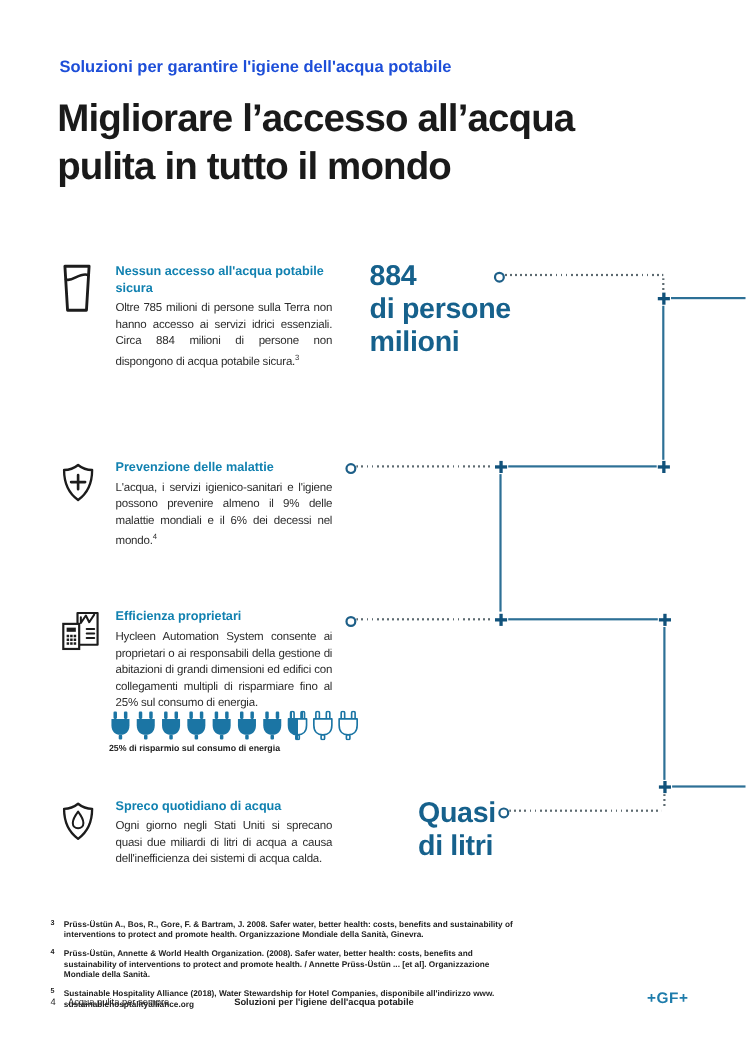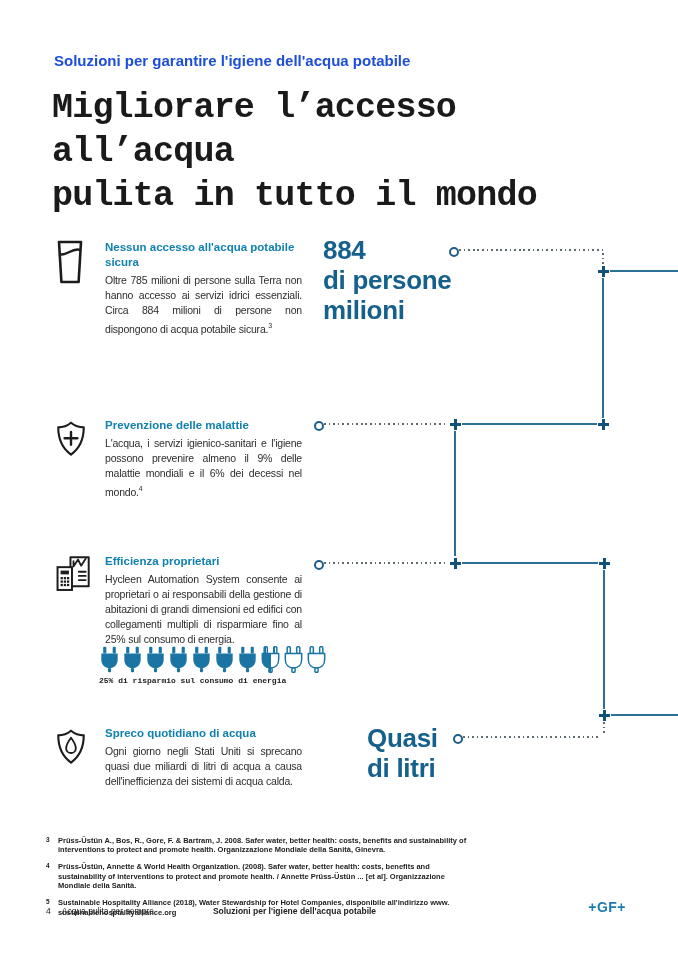--- a/index.html
+++ b/index.html
@@ -1,44 +1,44 @@
 <!DOCTYPE html>
 <html><head>
 <meta charset="utf-8">
 <style>
   html,body{margin:0;padding:0;background:#fff;}
   #page{position:relative;width:678px;height:959px;background:#ffffff;overflow:hidden;
         font-family:"Liberation Sans",sans-serif;}
   
   .eyebrow{position:absolute;left:54px;top:52px;font-size:15px;font-weight:700;color:#1d4ed8;text-align:center;}
-  .title{position:absolute;left:52px;top:86px;width:585px;font-family:Liberation Mono, monospace;
+  .title{position:absolute;left:52px;top:86px;width:585px;font-family:Liberation Sans, sans-serif;
          font-weight:700;font-size:35px;line-height:44px;letter-spacing:-0.8px;color:#1a1a1a;}
   
   .sec{position:absolute;left:0;width:678px;}
   .sec .icon{position:absolute;}
   .sec .txt{position:absolute;left:105px;width:197px;}
   .sec-heading{font-size:11.5px;line-height:15px;font-weight:700;color:#1181b0;white-space:pre-line;margin:0 0 3px 0;}
   .sec-body{font-size:10.5px;line-height:15px;letter-spacing:-0.2px;color:#2d2d2d;text-align:justify;margin:0;}
   .sec-body sup{font-size:7px;}
   
-  .stat{position:absolute;left:323px;width:160px;font-weight:700;font-size:26px;line-height:30px;
+  .stat{position:absolute;left:336px;width:160px;font-weight:700;font-size:26px;line-height:30px;
         letter-spacing:-0.3px;color:#16618c;}
   
   .lh{position:absolute;height:2px;background:#2d7096;}
   .lv{position:absolute;width:2px;background:#2d7096;}
   .dh{position:absolute;height:2px;background:repeating-linear-gradient(90deg,#5d6a70 0 1.7px,transparent 1.7px 4.6px);}
   .dv{position:absolute;width:2px;background:repeating-linear-gradient(180deg,#5d6a70 0 1.7px,transparent 1.7px 4.6px);}
   .ring{position:absolute;width:6px;height:6px;border:2px solid #1d5f88;border-radius:50%;background:#fff;}
   .plus{position:absolute;width:11px;height:11px;}
   .plus::before{content:"";position:absolute;left:0;right:0;top:4px;height:3px;background:#11527b;}
   .plus::after{content:"";position:absolute;top:0;bottom:0;left:4px;width:3px;background:#11527b;}
   
   .plug-row{position:absolute;left:99px;top:92px;display:flex;gap:2px;}
   .plug-row svg{display:block;}
-  .plug-caption{position:absolute;left:99px;top:122px;font-size:8px;font-weight:700;color:#222;font-family:Liberation Mono, monospace;}
+  .plug-caption{position:absolute;left:99px;top:122px;font-size:8px;font-weight:700;color:#222;}
   
   .footnotes{position:absolute;left:46px;top:828px;width:432px;}
   .footnote{position:relative;padding-left:12px;margin-bottom:4px;font-size:7.5px;line-height:9.5px;
             font-weight:700;color:#222;}
   .footnote sup{position:absolute;left:0;top:-1px;font-size:6.5px;}
   
   .footer{position:absolute;left:46px;top:906px;display:flex;align-items:baseline;gap:11px;
           font-size:8.5px;color:#222;}
   .footer .bold{font-weight:700;margin-left:48px;}
   .logo{position:absolute;right:52px;top:899px;font-size:14px;font-weight:700;letter-spacing:0.5px;color:#1e7cab;}

